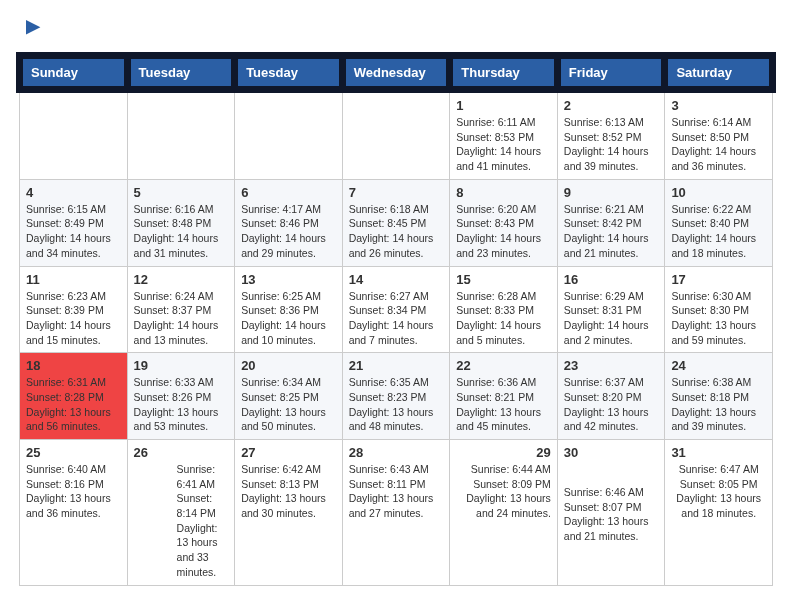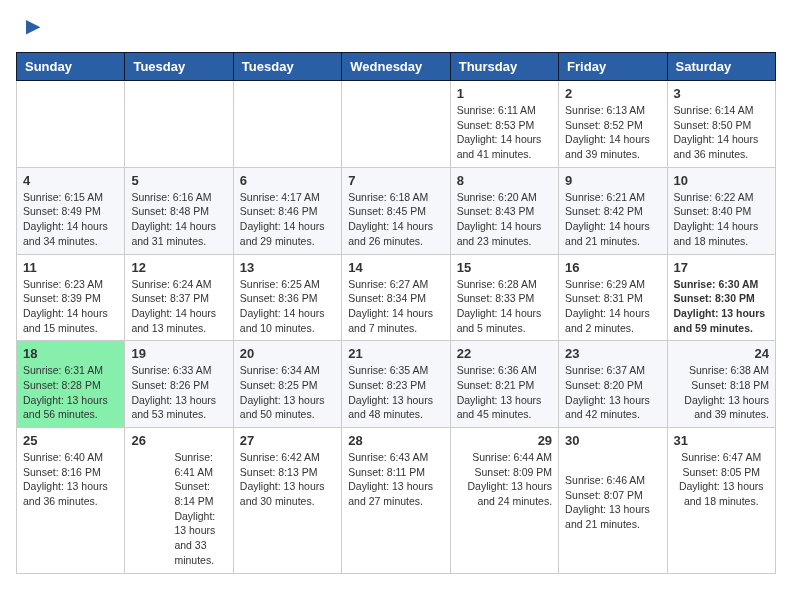--- a/index.html
+++ b/index.html
@@ -46,21 +46,21 @@
       width: 100%;
       border-collapse: collapse;
       border: 1px solid #ccc;
     }
     .calendar th {
       background-color: #2b5fa5;
       color: #fff;
       text-align: left;
       padding: 6px 8px;
       font-size: 13px;
-      border: 1px solid #0f172a;
+      border: 7px solid #0f172a;
     }
     .calendar td {
       vertical-align: top;
       padding: 5px 6px;
       border: 1px solid #ccc;
       font-size: 11px;
       color: #333;
       width: calc(100% / 7);
       min-height: 80px;
       background: #fff;
@@ -234,28 +234,28 @@
         </td>
         <td style="background: rgb(255, 255, 255);">
           <span class="day-number">16</span>
           <div class="day-info" style="white-space: pre-line;">Sunrise: 6:29 AM
 Sunset: 8:31 PM
 Daylight: 14 hours
 and 2 minutes.</div>
         </td>
         <td style="background: rgb(255, 255, 255);">
           <span class="day-number">17</span>
-          <div class="day-info" style="white-space: pre-line; font-weight: bold;">Sunrise: 6:30 AM
+          <div class="day-info" style="white-space: pre-line;">Sunrise: 6:30 AM
 Sunset: 8:30 PM
 Daylight: 13 hours
 and 59 minutes.</div>
         </td>
       </tr>
       <tr>
-        <td style="background: #86efac; margin-top: 25px;">
+        <td style="background: #ef4444; margin-top: 25px;">
           <span class="day-number">18</span>
           <div class="day-info" style="white-space: pre-line;">Sunrise: 6:31 AM
 Sunset: 8:28 PM
 Daylight: 13 hours
 and 56 minutes.</div>
         </td>
         <td style="background: rgb(245, 247, 250);">
           <span class="day-number">19</span>
           <div class="day-info" style="white-space: pre-line;">Sunrise: 6:33 AM
 Sunset: 8:26 PM
@@ -283,21 +283,21 @@
 Daylight: 13 hours
 and 45 minutes.</div>
         </td>
         <td style="background: rgb(245, 247, 250);">
           <span class="day-number">23</span>
           <div class="day-info" style="white-space: pre-line;">Sunrise: 6:37 AM
 Sunset: 8:20 PM
 Daylight: 13 hours
 and 42 minutes.</div>
         </td>
-        <td style="background: rgb(245, 247, 250); text-align: right;">
+        <td style="background: rgb(245, 247, 250);">
           <span class="day-number">24</span>
           <div class="day-info" style="white-space: pre-line;">Sunrise: 6:38 AM
 Sunset: 8:18 PM
 Daylight: 13 hours
 and 39 minutes.</div>
         </td>
       </tr>
       <tr>
         <td style="background: rgb(255, 255, 255);">
           <span class="day-number">25</span>

